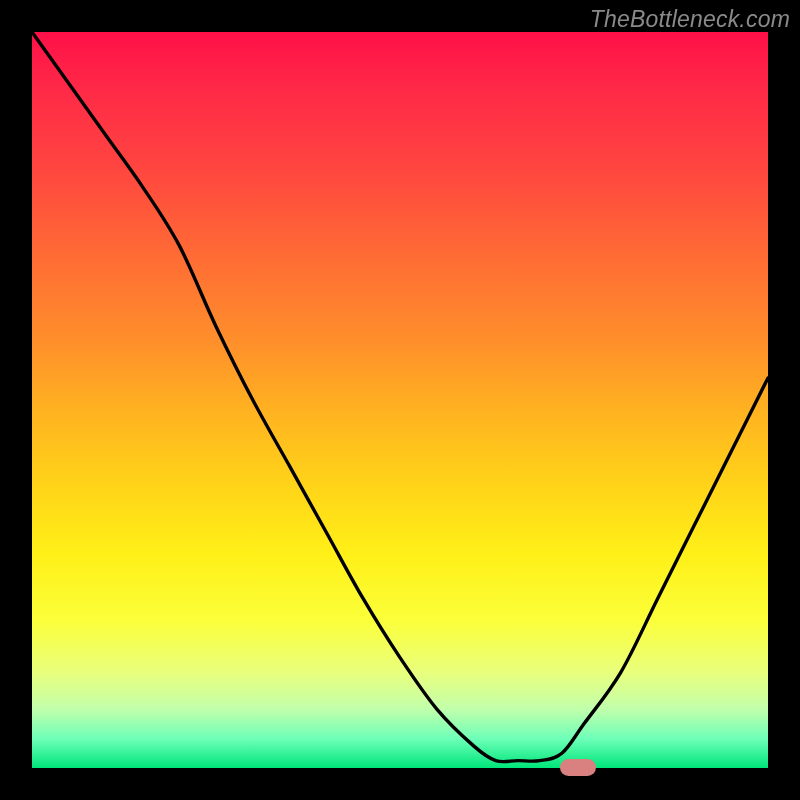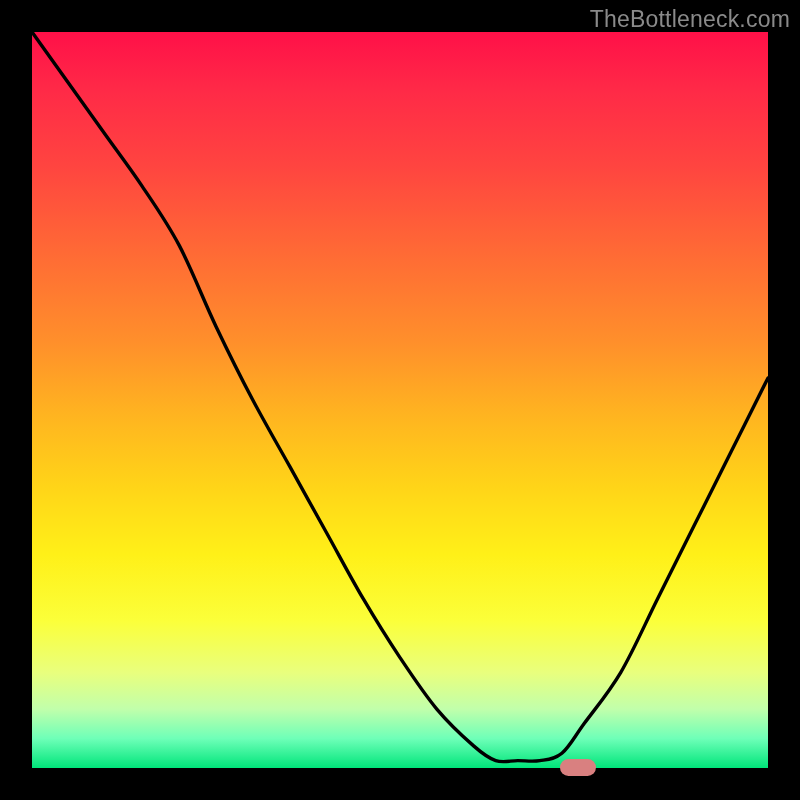--- a/index.html
+++ b/index.html
@@ -11,20 +11,21 @@
     overflow: hidden;
     font-family: Arial, Helvetica, sans-serif;
   }
   .frame {
     position: absolute;
     left: 0;
     top: 0;
     width: 800px;
     height: 800px;
     background: #000;
+    font-style: italic;
   }
   .plot-area {
     position: absolute;
     left: 32px;
     top: 32px;
     width: 736px;
     height: 736px;
     background: linear-gradient(
       to bottom,
       #ff1048 0%,

